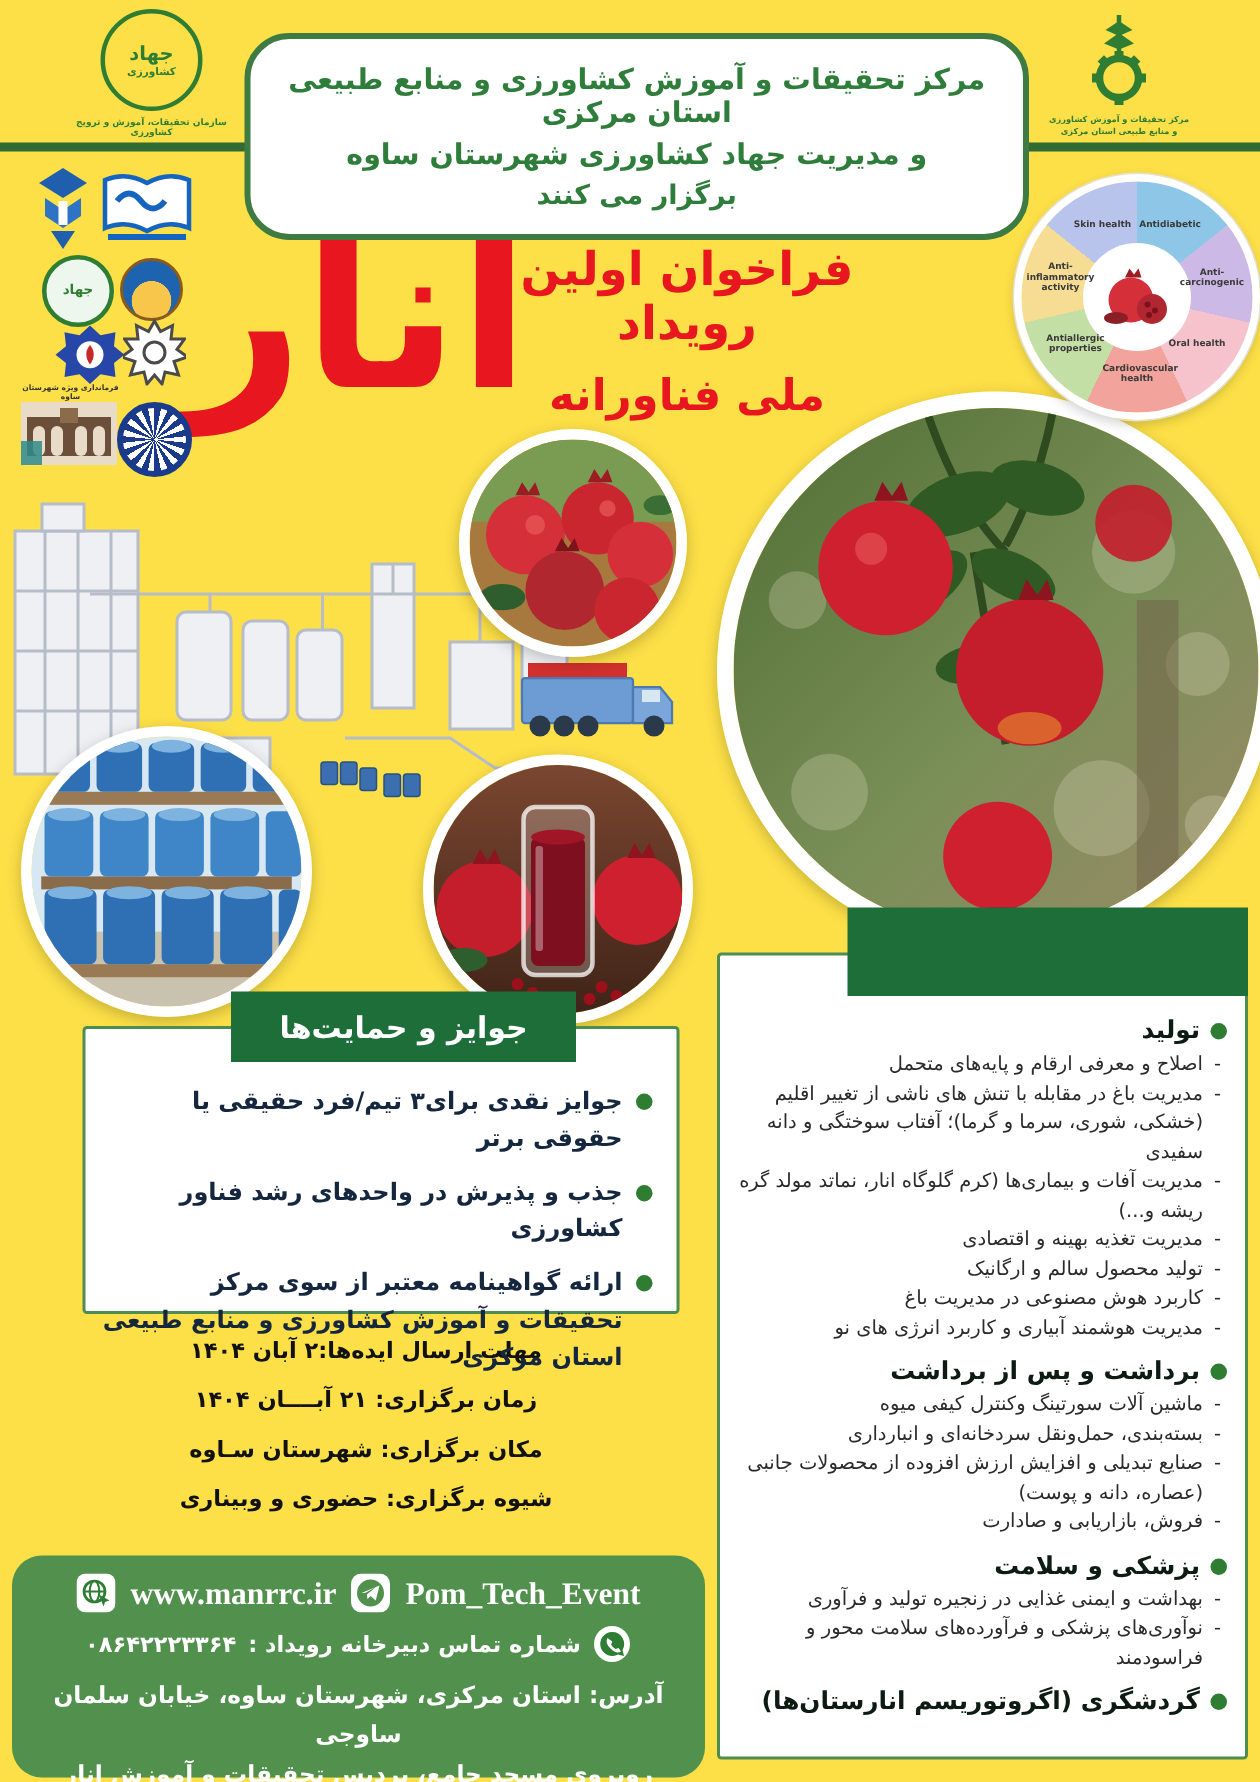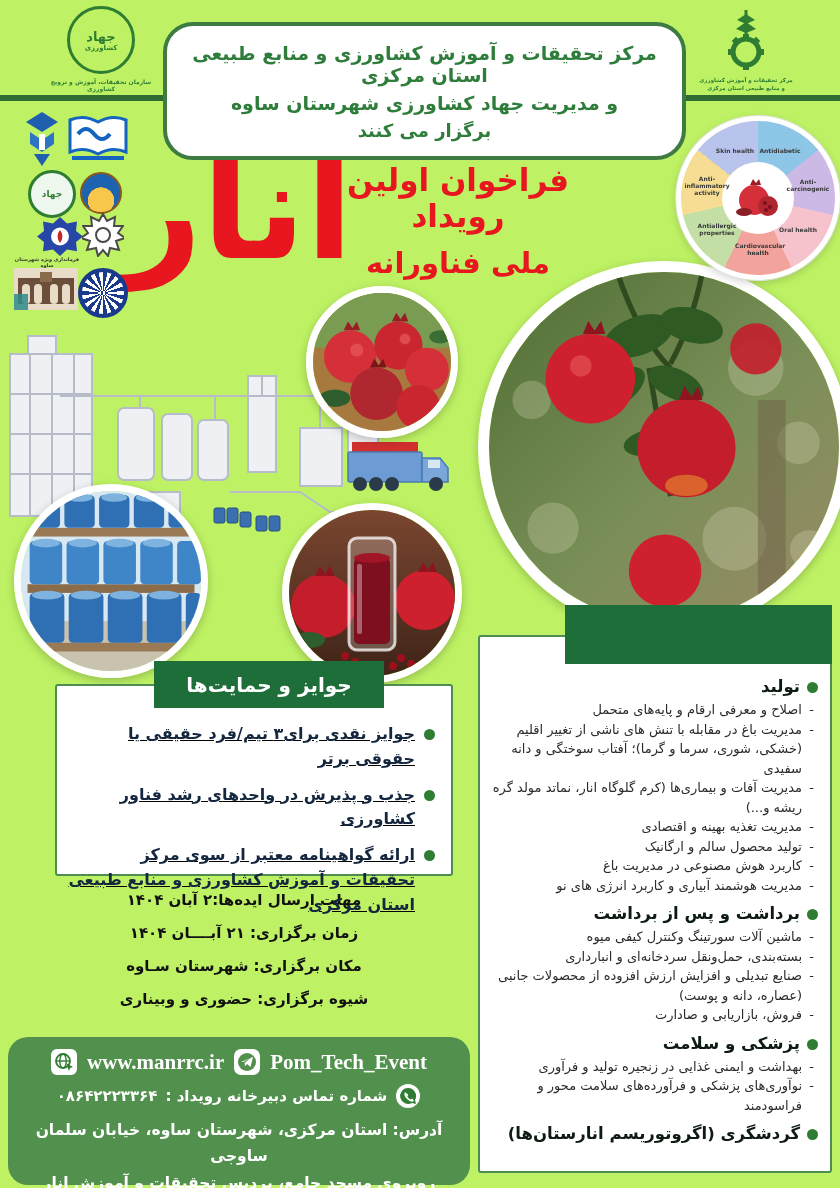--- a/index.html
+++ b/index.html
@@ -1,16 +1,16 @@
 <!DOCTYPE html>
 <html lang="fa"><head>
 <meta charset="utf-8">
 <style>
   html,body{margin:0;padding:0;background:#e9e9e9;}
-  .poster{position:relative;width:840px;height:1188px;margin:0 auto;background:#bef264;overflow:hidden;
+  .poster{position:relative;width:840px;height:1188px;margin:0 auto;background:#fde047;overflow:hidden;
           font-family:"DejaVu Sans",sans-serif;}
   
   .top-line{position:absolute;left:0;top:95px;width:840px;height:6px;background:#2f6b33;}
   .header-box{position:absolute;left:163px;top:22px;width:515px;height:130px;background:#fff;
       border:4px solid #3e7b42;border-radius:30px;display:flex;flex-direction:column;justify-content:center;
       align-items:center;text-align:center;color:#2e7d3b;font-weight:bold;z-index:3;}
   .header-box .h-line1{font-size:19px;}
   .header-box .h-line2{font-size:19px;margin-top:6px;}
   .header-box .h-line3{font-size:18px;margin-top:6px;}
   
@@ -58,21 +58,21 @@
   .c-barrels{left:14px;top:484px;width:180px;height:180px;}
   .c-juice{left:282px;top:503px;width:166px;height:166px;}
   .photo-circle svg{display:block;width:100%;height:100%;}
   
   .factory{position:absolute;left:0;top:316px;width:470px;height:252px;z-index:1;}
   
   .prizes-title{position:absolute;left:154px;top:661px;width:230px;height:47px;background:#1e6e3a;color:#fff;
       display:flex;align-items:center;justify-content:center;font-size:20px;font-weight:bold;z-index:4;}
   .prizes-box{position:absolute;left:55px;top:684px;width:398px;height:192px;border:2.5px solid #4e8d52;
       border-radius:3px;background:#fff;z-index:3;box-sizing:border-box;padding:36px 16px 8px 10px;direction:rtl;}
-  .prizes-box ul{margin:0;padding:0;list-style:none;text-decoration:underline;}
+  .prizes-box ul{margin:0;padding:0;list-style:none;}
   .prizes-box li{position:relative;padding-right:20px;margin-bottom:11px;font-size:16px;font-weight:bold;
       color:#14273e;line-height:1.55;}
   .prizes-box li::before{content:"";position:absolute;right:0;top:7px;width:11px;height:11px;border-radius:50%;
       background:#2e7d32;}
   
   .dates{position:absolute;left:28px;top:891px;width:432px;direction:rtl;text-align:center;color:#111;
       font-weight:bold;z-index:2;}
   .dates .d-line{font-size:15px;margin-bottom:15px;}
   
   .footer{position:absolute;left:8px;top:1037px;width:462px;height:148px;background:#51904d;border-radius:20px;

